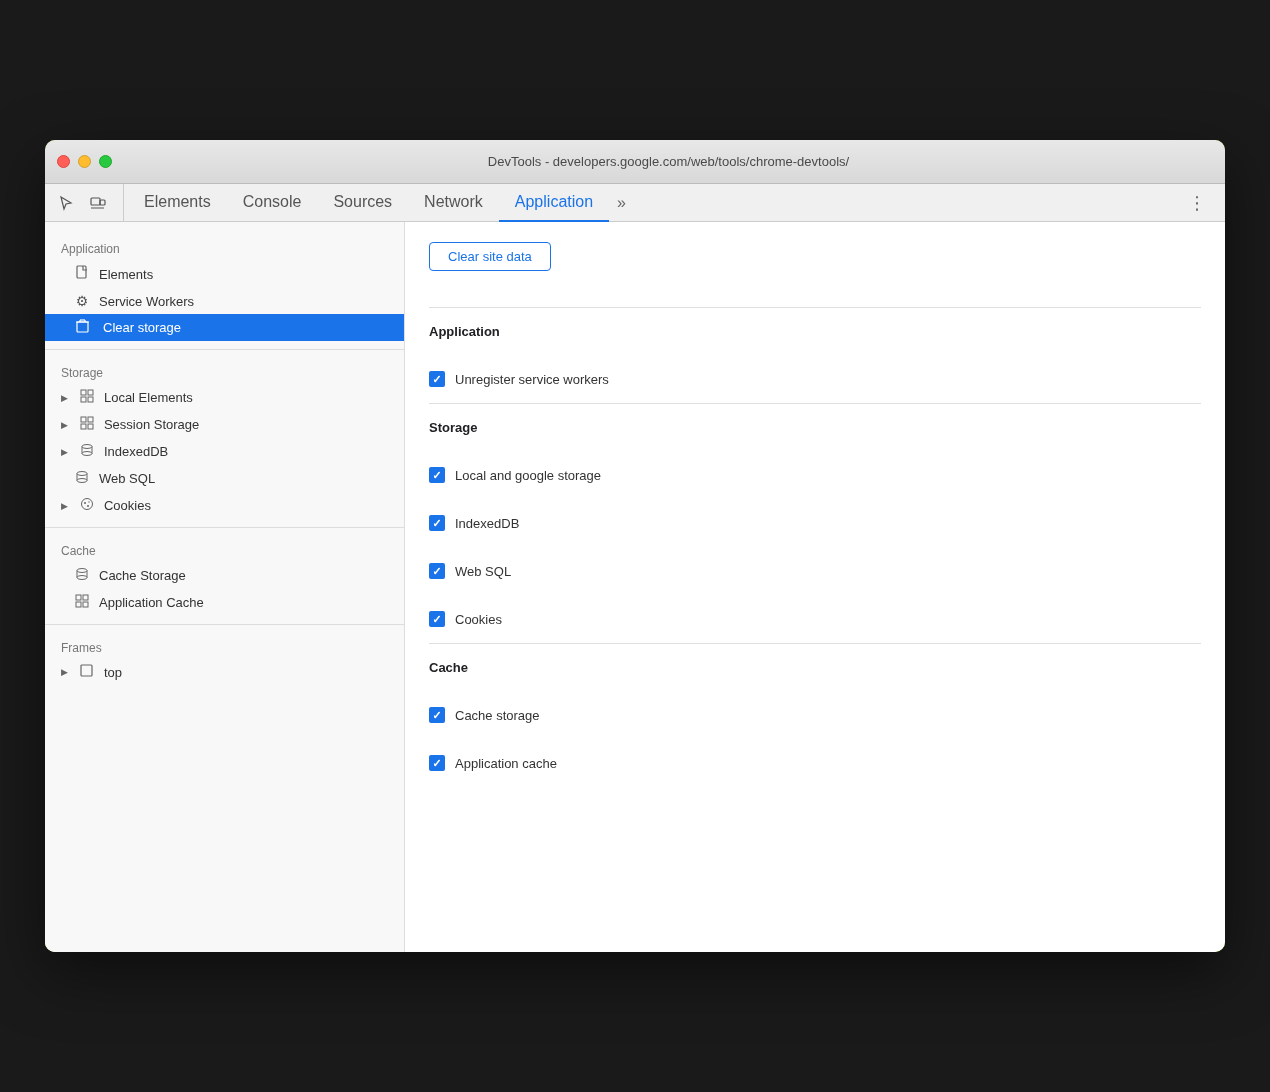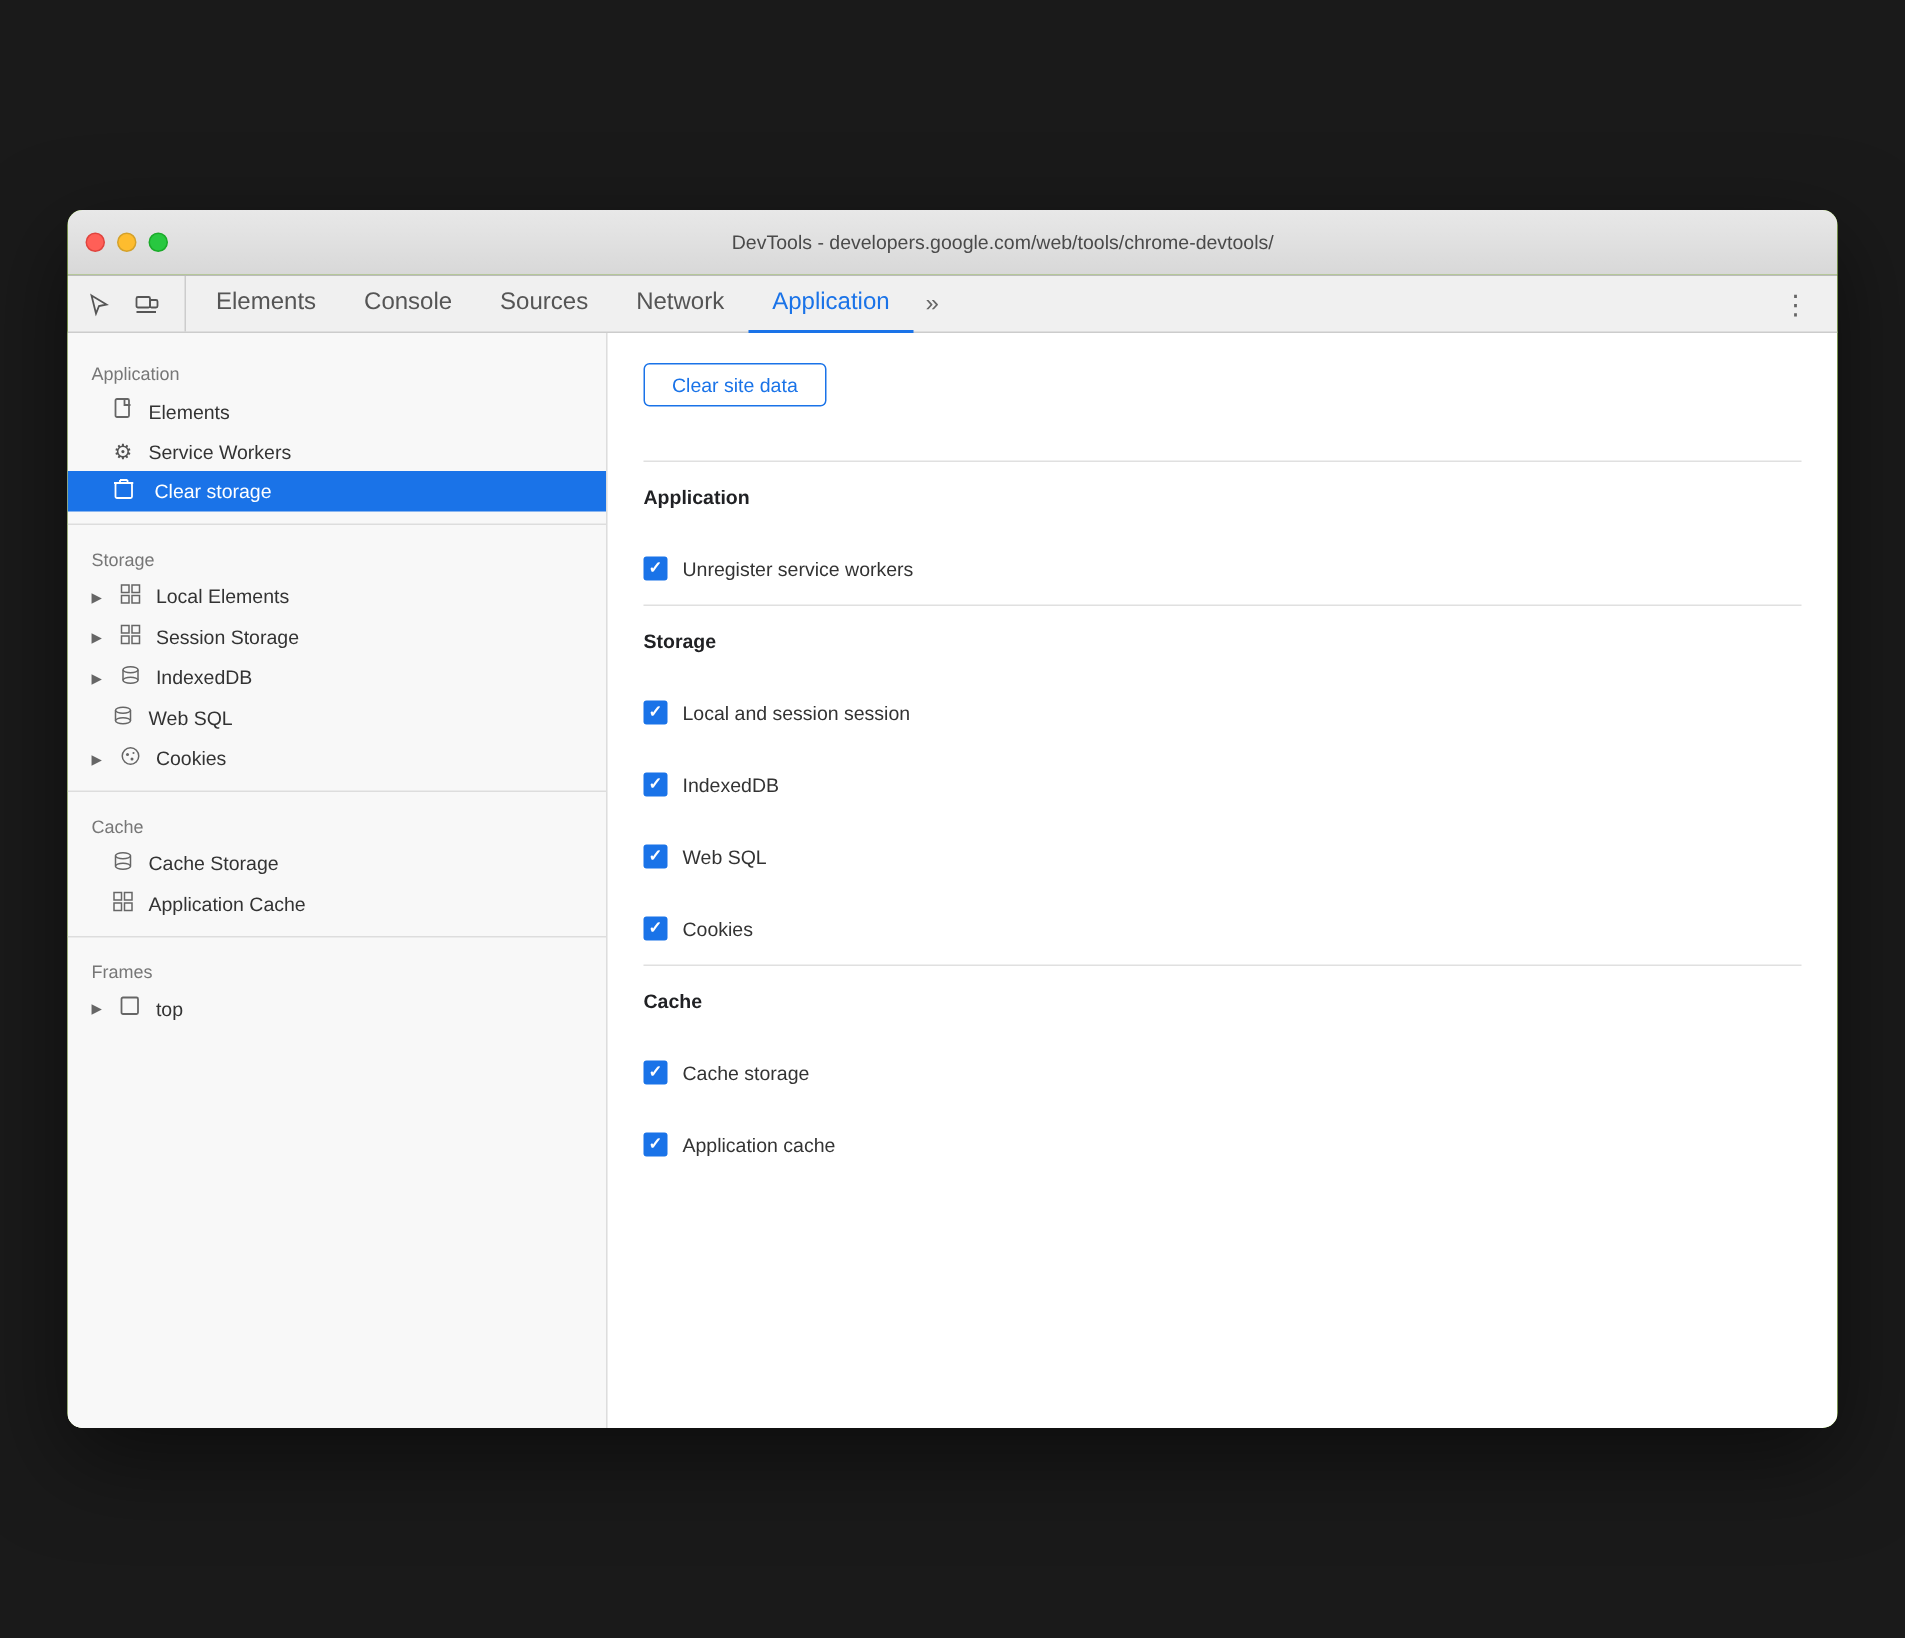--- a/index.html
+++ b/index.html
@@ -430,21 +430,21 @@
         </div>
       </div>
 
       <div class="panel-divider"></div>
 
       
       <div>
         <div class="panel-section-title">Storage</div>
         <div class="checkbox-row">
           <div class="checkbox-box"></div>
-          <span>Local and session session</span>
+          <span>Local and google storage</span>
         </div>
         <div class="checkbox-row">
           <div class="checkbox-box"></div>
           <span>IndexedDB</span>
         </div>
         <div class="checkbox-row">
           <div class="checkbox-box"></div>
           <span>Web SQL</span>
         </div>
         <div class="checkbox-row">

